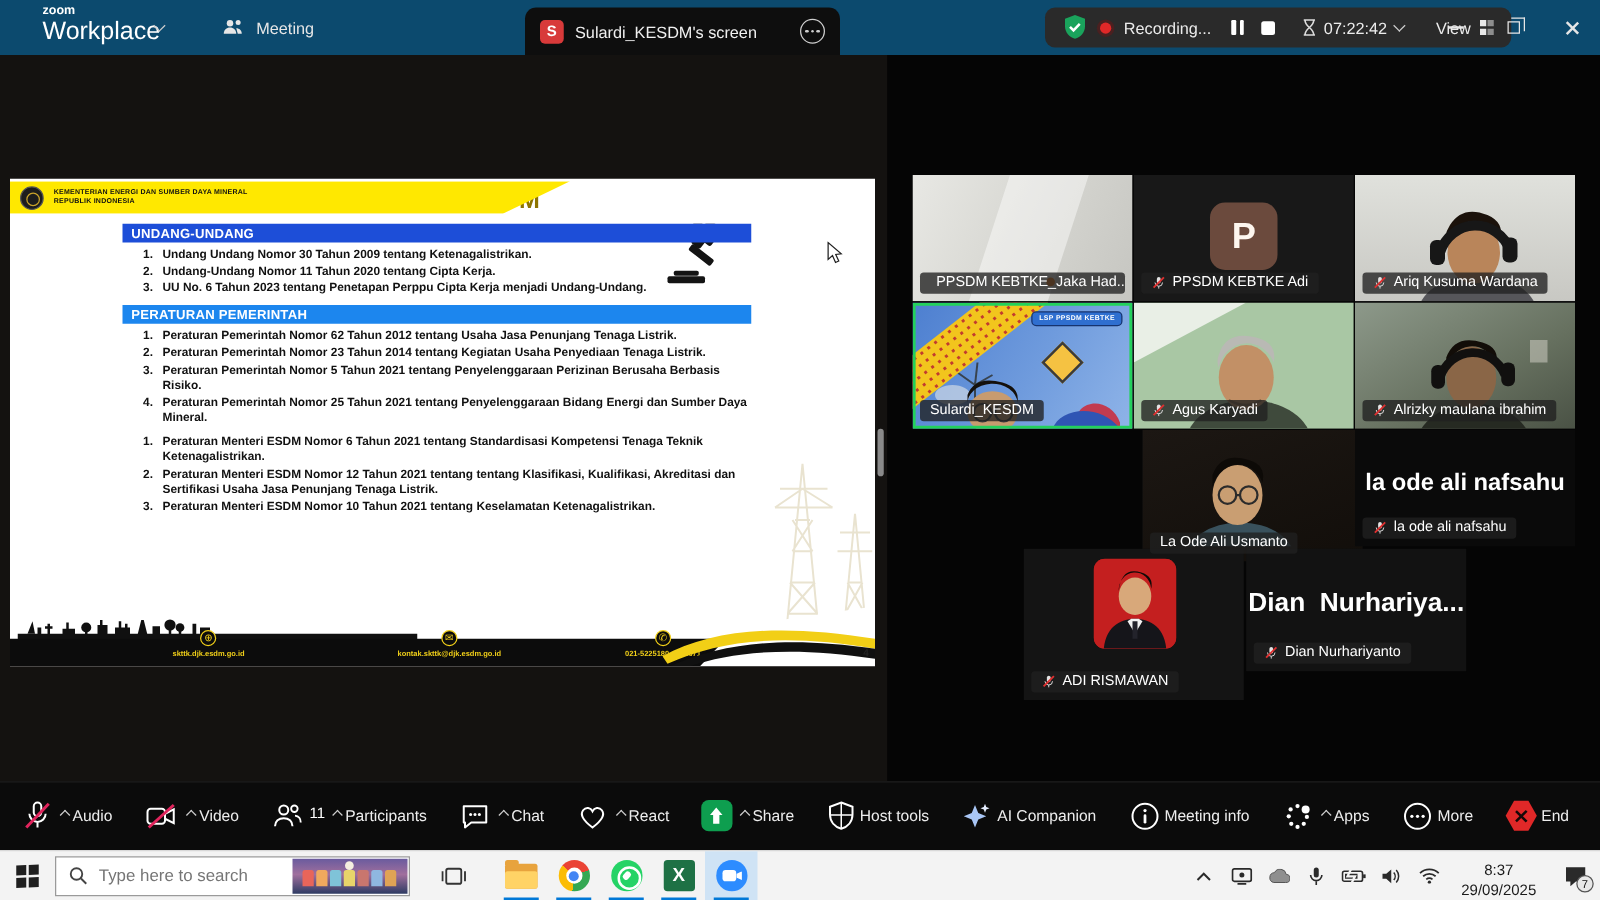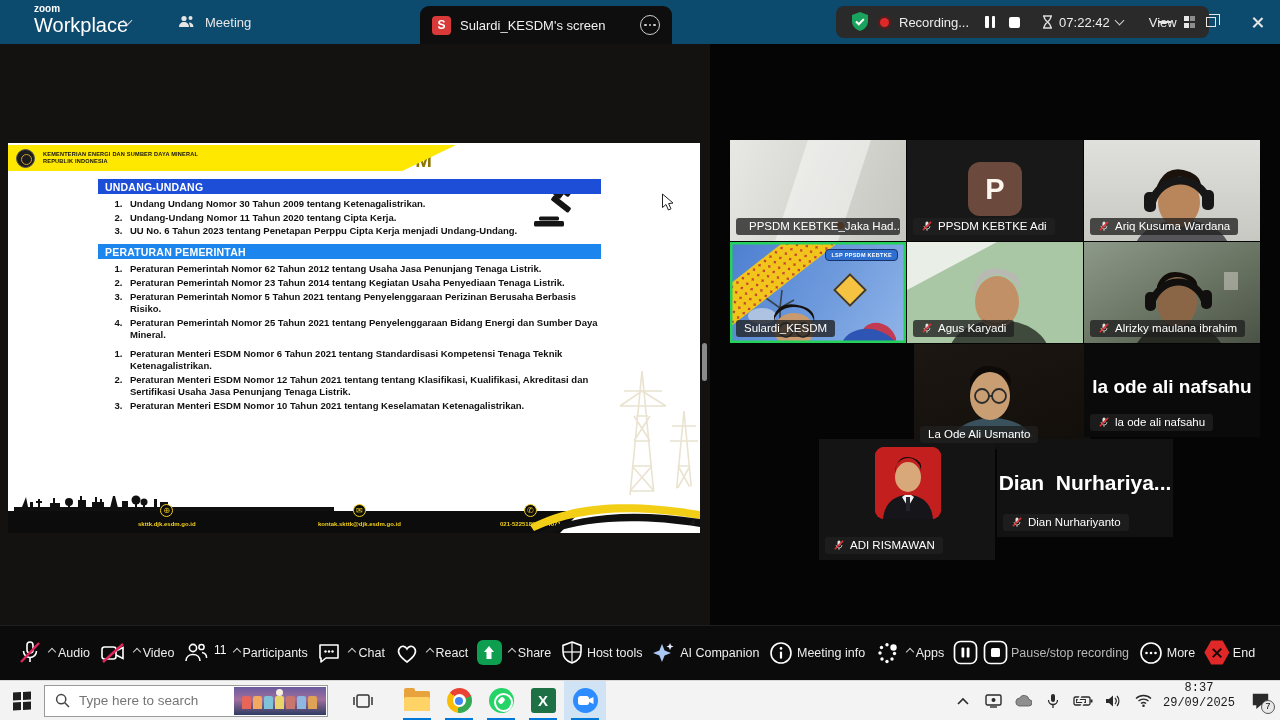--- a/index.html
+++ b/index.html
@@ -122,21 +122,21 @@
   .chrome::before { content:""; position:absolute; left:6px; top:6px; width:13px; height:13px; border-radius:50%; background:#fff; }
   .chrome::after { content:""; position:absolute; left:8.5px; top:8.5px; width:8px; height:8px; border-radius:50%; background:#4285f4; }
   .wapp { width:25px; height:25px; border-radius:50%; background:#25d366; position:relative; }
   .wapp::before { content:""; position:absolute; left:5px; top:5px; width:15px; height:15px; border-radius:50%; border:2.4px solid #fff; }
   .wapp::after { content:""; position:absolute; left:10px; top:9px; width:5px; height:7px; border-radius:2px; background:#fff; transform:rotate(40deg); }
   .excel { width:25px; height:25px; background:#1e7145; border-radius:3px; position:relative; display:flex; align-items:center; justify-content:center; color:#fff; font-weight:700; font-size:15px; }
   .excel::before { content:""; position:absolute; right:-2px; top:3px; width:9px; height:19px; background:#21a366; border-radius:1px; z-index:-1; }
   .zoomapp { width:25px; height:25px; border-radius:50%; background:#2d8cff; position:relative; }
   .zoomapp::before { content:""; position:absolute; left:5px; top:8px; width:11px; height:9px; border-radius:2.5px; background:#fff; }
   .zoomapp::after { content:""; position:absolute; left:16.5px; top:9px; width:4.5px; height:7px; background:#fff; clip-path:polygon(0 30%,100% 0,100% 100%,0 70%); }
-  .tray { margin-left:auto; display:flex; align-items:flex-start; gap:0;font-family:Liberation Mono, monospace; }
+  .tray { margin-left:auto; display:flex; align-items:flex-end; gap:0; }
   .trayic { width:30px; height:40px; display:flex; align-items:center; justify-content:center; color:#2a2a2a; }
   .clockblk { width:82px; text-align:center; font-size:12px; color:#1a1a1a; line-height:1.3; }
   .notif { width:40px; height:40px; display:flex; align-items:center; justify-content:center; position:relative; }
   .notif-badge { position:absolute; right:5px; bottom:7px; width:14px; height:14px; border-radius:50%; background:#e8e8e8; border:1px solid #555; font-size:9px; color:#111; display:flex; align-items:center; justify-content:center; }
 </style>
 </head>
 <body>
 
 <div class="screen">
 
@@ -635,34 +635,20 @@
               <circle cx="13" cy="4.8" r="1.7"></circle>
               <circle cx="19.5" cy="7.5" r="3.2"></circle>
               <circle cx="20.5" cy="13.5" r="1.7"></circle>
             </g>
           </svg>
         <span class="chev-u"></span>
       </div>
       <span class="tlabel">Apps</span>
     </div>
 
-    <div class="titem">
-      <div class="ticon-row" style="gap:5px">
-        <svg width="25" height="25" viewBox="0 0 25 25">
-            <rect x="1.5" y="1.5" width="22" height="22" rx="6" stroke="#fff" stroke-width="1.7" fill="none"></rect>
-            <rect x="8.5" y="7.5" width="2.8" height="10" rx="1" fill="#fff"></rect>
-            <rect x="13.7" y="7.5" width="2.8" height="10" rx="1" fill="#fff"></rect>
-          </svg>
-        <svg width="25" height="25" viewBox="0 0 25 25">
-            <rect x="1.5" y="1.5" width="22" height="22" rx="6" stroke="#fff" stroke-width="1.7" fill="none"></rect>
-            <rect x="8" y="8" width="9" height="9" rx="1.5" fill="#fff"></rect>
-          </svg>
-      </div>
-      <span class="tlabel dim">Pause/stop recording</span>
-    </div>
 
     <div class="titem">
       <div class="ticon-row">
         <svg width="26" height="26" viewBox="0 0 26 26">
             <circle cx="13" cy="13" r="10" stroke="#fff" stroke-width="1.6" fill="none"></circle>
             <circle cx="8.5" cy="13" r="1.3" fill="#fff"></circle>
             <circle cx="13" cy="13" r="1.3" fill="#fff"></circle>
             <circle cx="17.5" cy="13" r="1.3" fill="#fff"></circle>
           </svg>
       </div>

